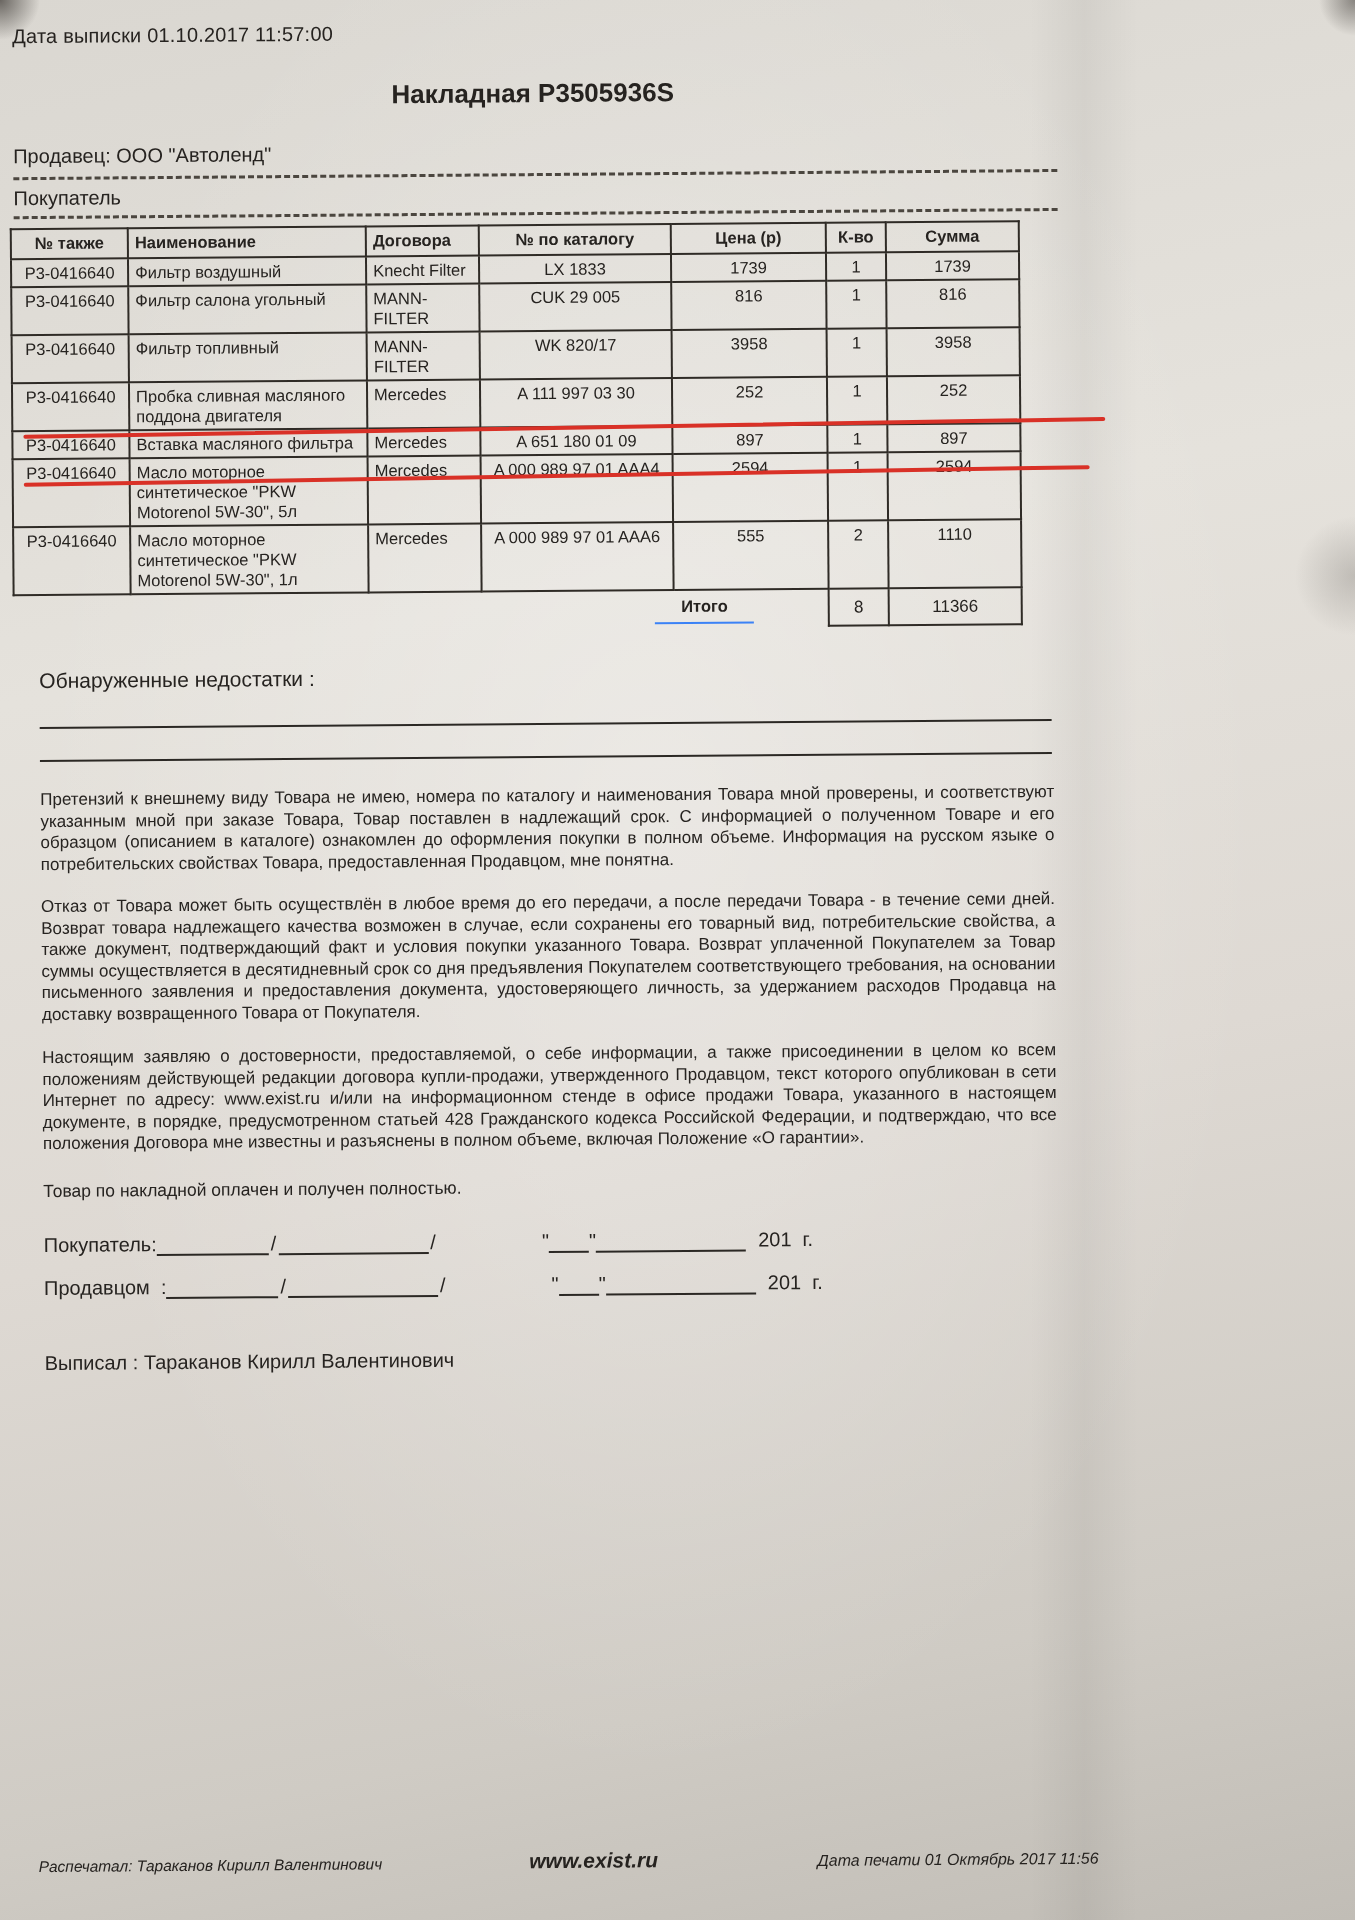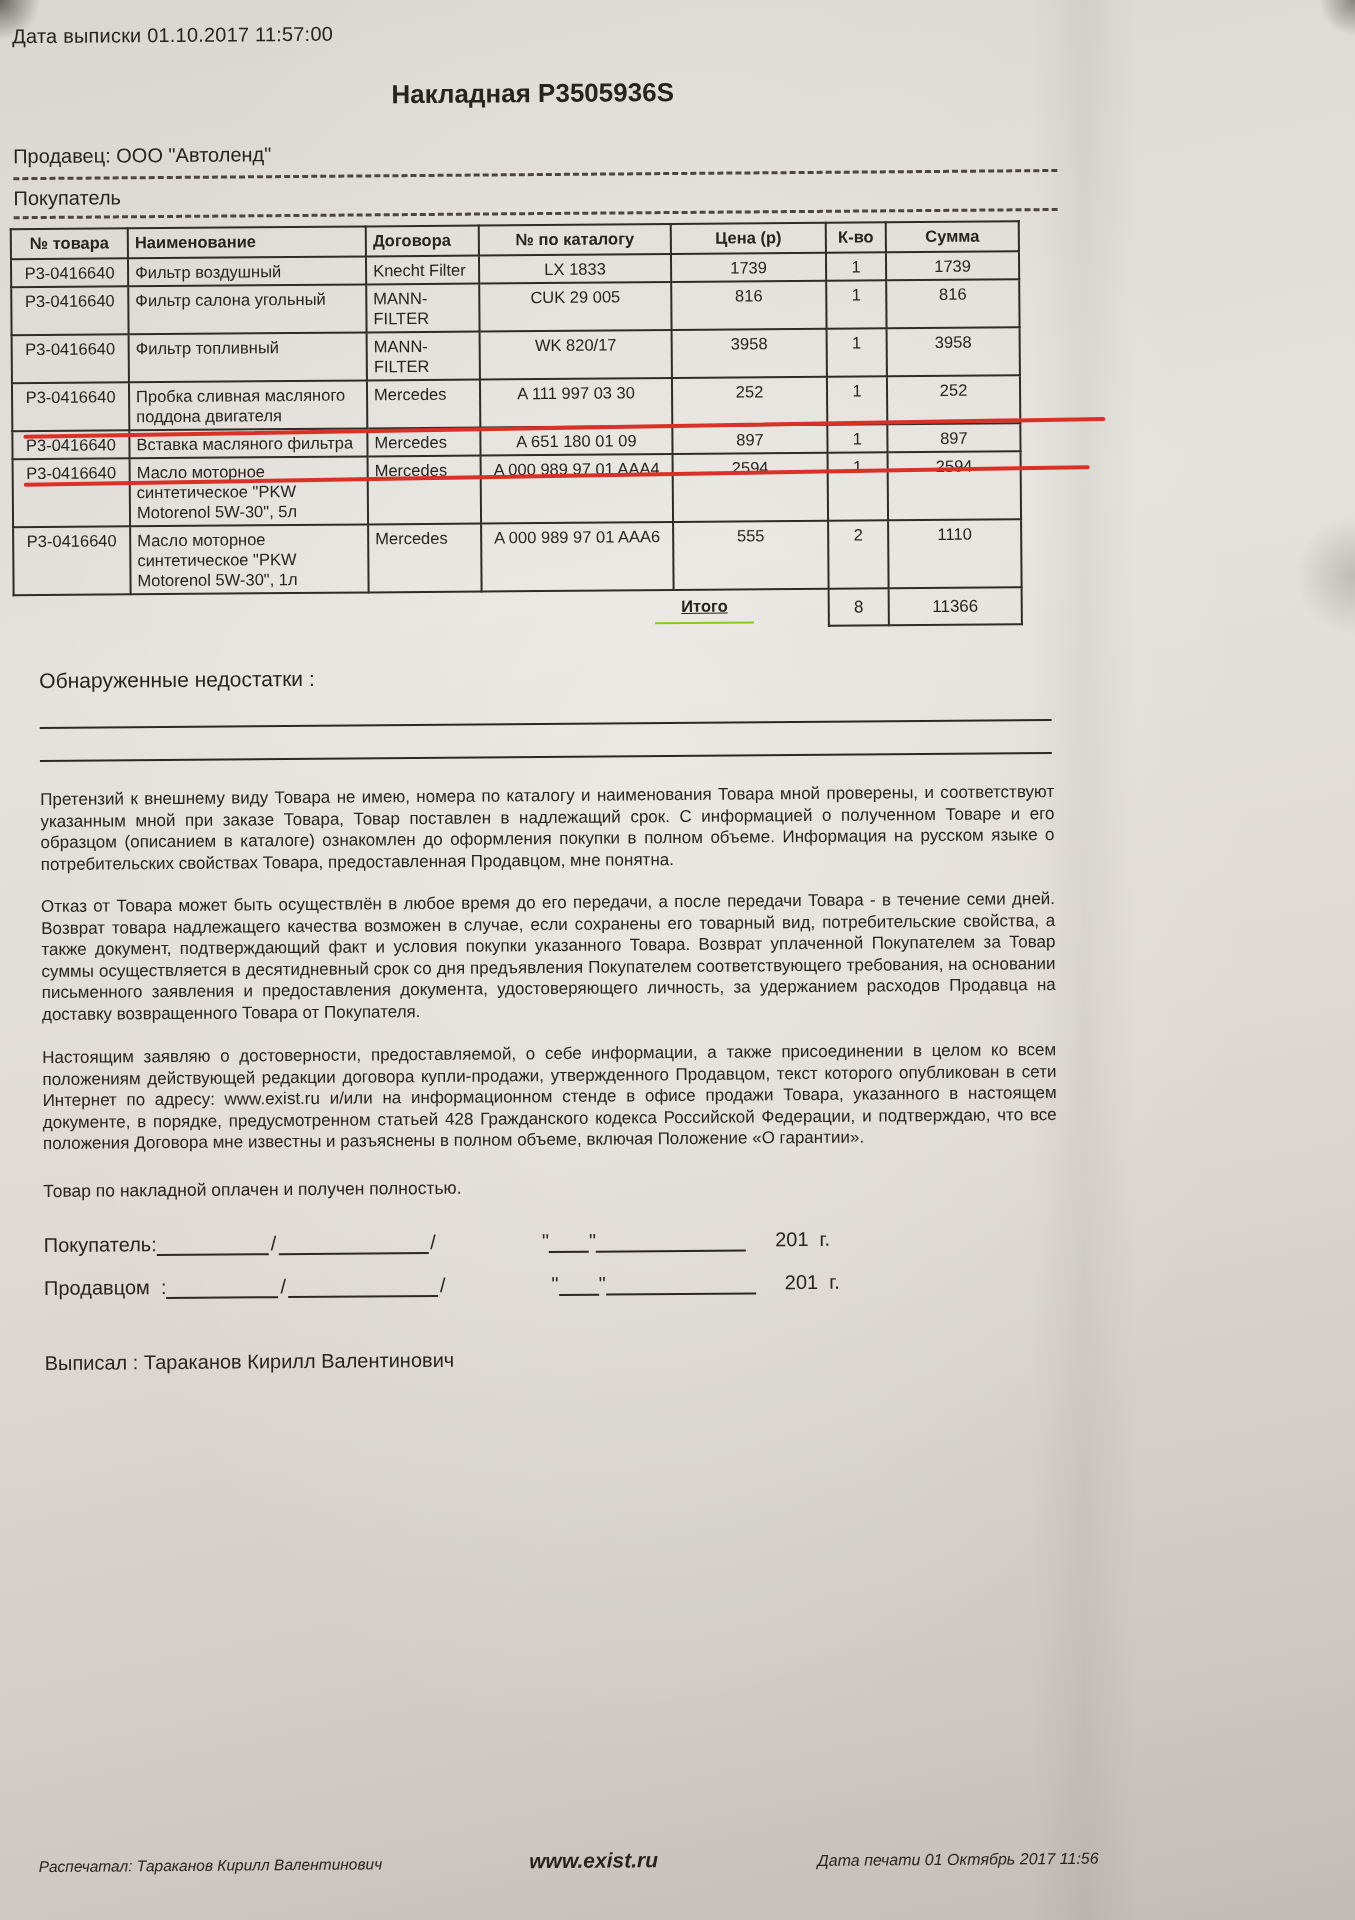--- a/index.html
+++ b/index.html
@@ -32,21 +32,21 @@
   .table-wrap { position:relative; margin-top:9px; margin-left:-4px; width:1008px; }
   table { border-collapse:collapse; table-layout:fixed; width:1008px; font-size:16.5px; }
   th, td { border:2px solid #2f2b26; padding:3px 6px; vertical-align:top; line-height:20px; }
   th { font-weight:bold; height:22px; }
   .c { text-align:center; }
   .l { text-align:left; }
   td.qty, td.sum, td.price, td.part, td.order { text-align:center; }
   tr.totals-row td { border:none; }
   tr.totals-row .totals-label { text-align:right; padding-right:74px; padding-top:5px; }
   tr.totals-row .itogo { font-weight:bold; display:inline-block; padding:0 26px 6px 26px;
-    border-bottom:2px solid #84cc16;text-decoration:underline; }
+    border-bottom:2px solid #3b82f6; }
   tr.totals-row td.qty-box, tr.totals-row td.sum-box {
     border:2px solid #2f2b26; text-align:center; vertical-align:middle; font-size:17px; }
   .strike-line { position:absolute; height:3.5px; background:#d93127; left:12px;
     transform:rotate(-0.5deg); border-radius:2px; }
   .strike-r6 { top:202px; width:1082px; }
   .strike-r7 { top:250px; width:1066px; }
 
   .defects-label { font-size:21px; margin-top:36px; margin-left:22px; }
   .rule { width:1012px; margin-left:22px; border-bottom:2.5px solid #2b2824; }
   .rule-1 { margin-top:34px; }
@@ -63,21 +63,21 @@
   .sig1 { margin-top:32px; }
   .sig2 { margin-top:20px; }
   .sig-label { white-space:pre;text-align:right; }
   .uline { display:inline-block; border-bottom:2px solid #2b2824; height:16px; }
   .u-a { width:112px; }
   .u-b { width:150px; }
   .u-day { width:40px; }
   .u-month { width:150px; }
   .slash { padding:0 2px; }
   .dateblock { margin-left:104px; display:flex; align-items:flex-end; }
-  .yeartext { margin-left:29px; white-space:pre;text-align:right; }
+  .yeartext { margin-left:12px; white-space:pre;text-align:right; }
 
   .issued-line { font-size:20px; margin-top:52px; margin-left:22px; }
 
   .footer { position:absolute; top:1848px; left:30px; width:1060px;
     display:flex; align-items:baseline; font-style:italic; }
   .footer-left { font-size:15.5px; width:380px; }
   .footer-center { font-size:21px; font-weight:bold; flex:1; text-align:center; }
   .footer-right { font-size:16px; width:330px; text-align:right; }
 </style>
 </head>
@@ -99,21 +99,21 @@
         <col style="width:117px">
           <col style="width:238px">
           <col style="width:113px">
         <col style="width:192px">
           <col style="width:155px">
           <col style="width:60px">
           <col style="width:133px">
       </colgroup>
       <tbody>
           <tr>
-        <th class="c">№ товара</th>
+        <th class="c">№ также</th>
         <th class="l">Наименование</th>
         <th class="l">Договора</th>
         <th class="c">№ по каталогу</th>
         <th class="c">Цена (р)</th>
         <th class="c">К-во</th>
         <th class="c">Сумма</th>
       </tr>
       <tr>
         <td class="order">P3-0416640</td>
         <td class="l">Фильтр воздушный</td>

